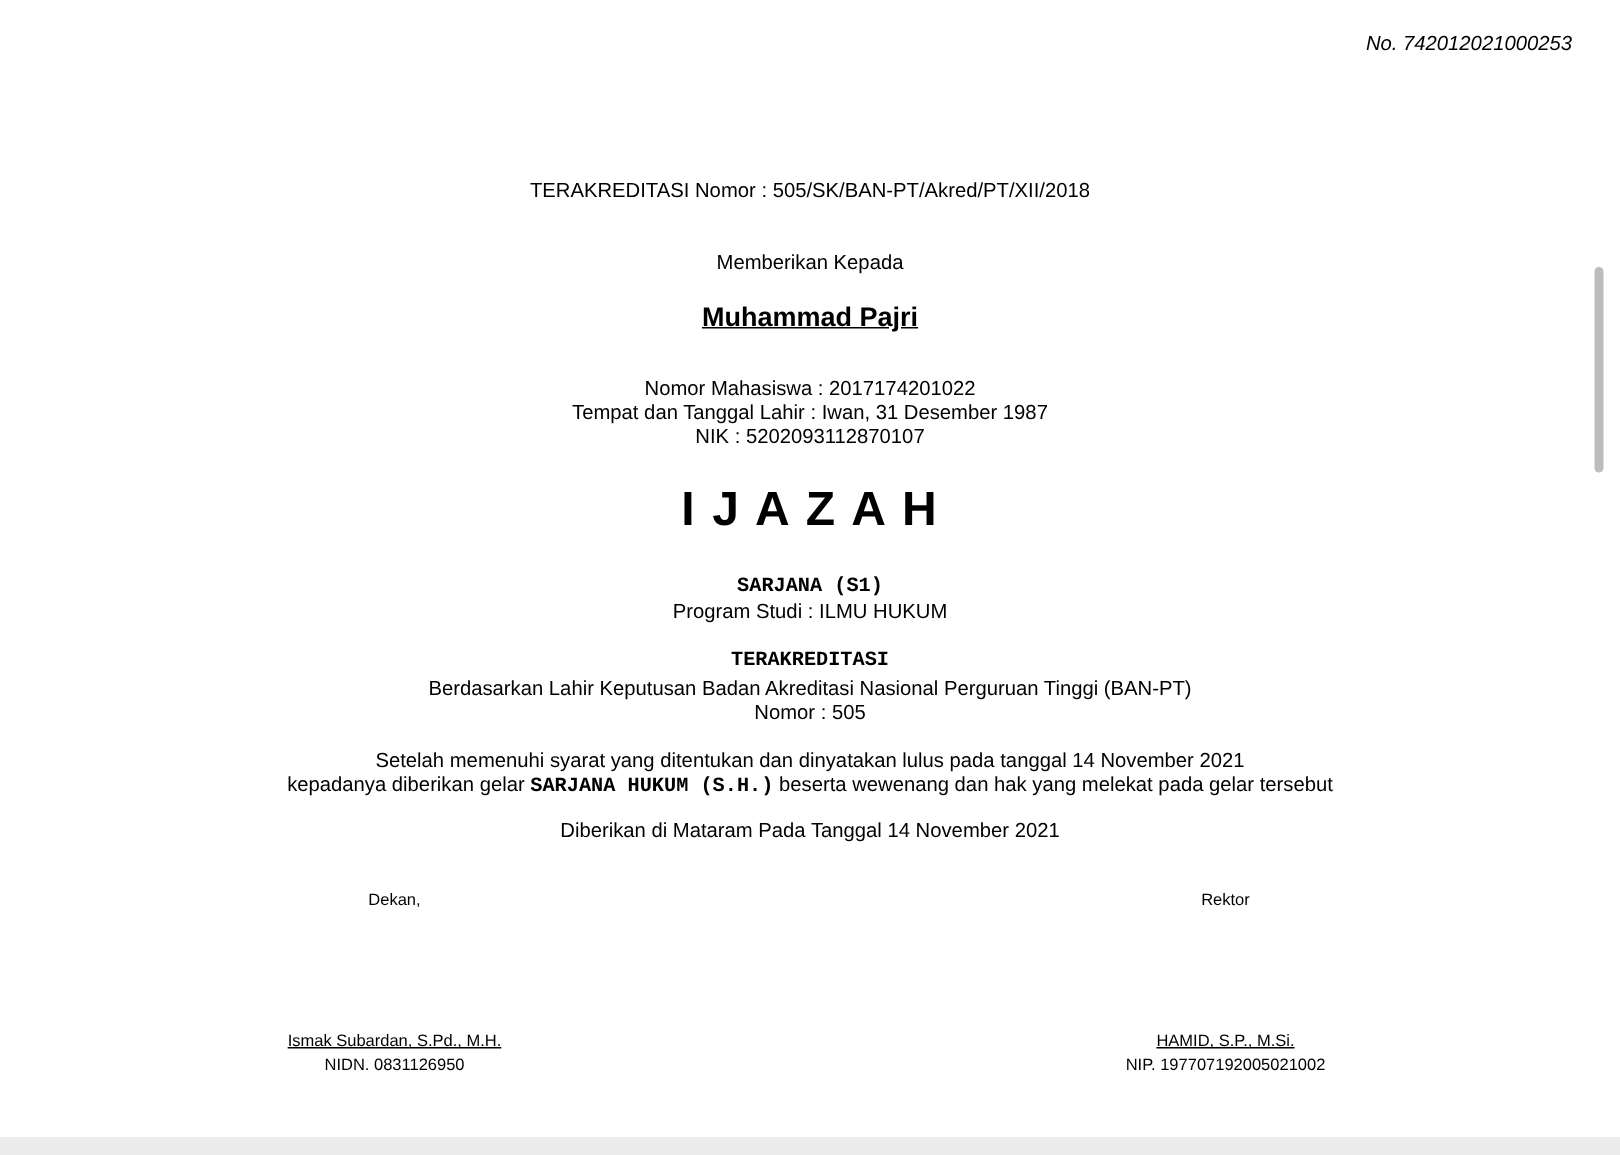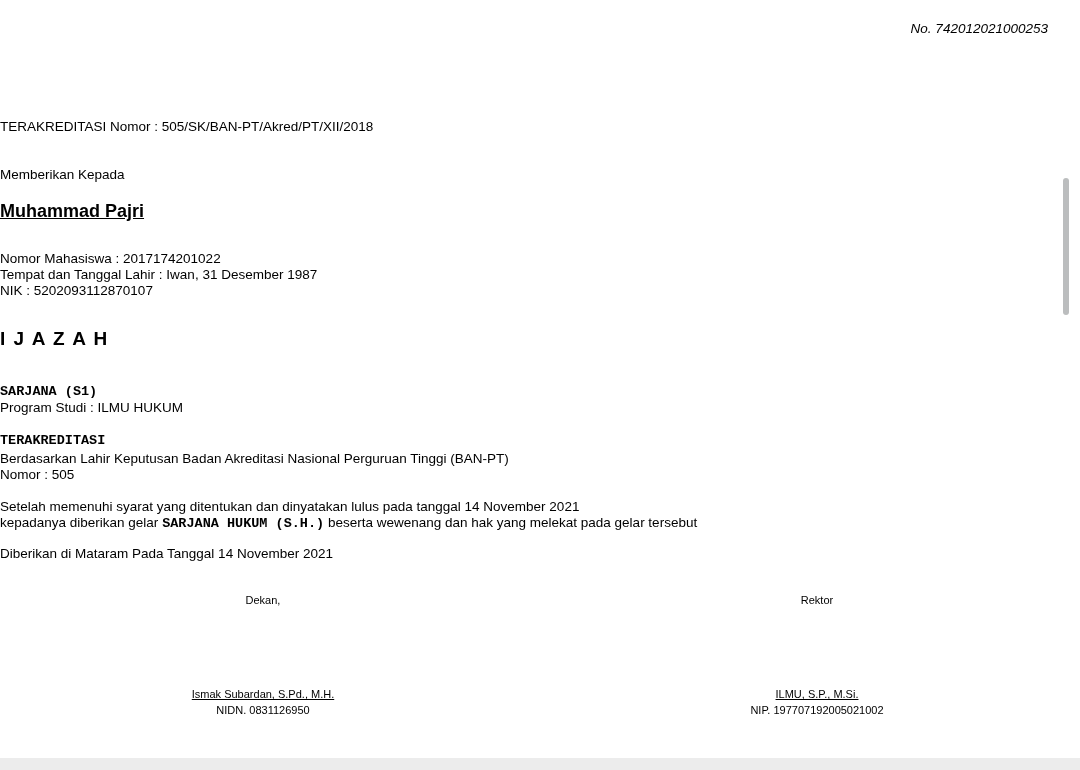--- a/index.html
+++ b/index.html
@@ -7,42 +7,42 @@
     width:1080px; height:770px;
     background:#ffffff;
     color:#000000;
     font-family:"Liberation Sans", sans-serif;
     position:relative;
     overflow:hidden;
   }
   .line {
     position:absolute;
     left:0; width:1080px;
-    text-align:left;
+    text-align:center;
     font-size:13.5px;
     line-height:16px;
     white-space:nowrap;
   }
   .b { font-weight:bold;font-family:Liberation Mono, monospace; }
   .serial {
     position:absolute;
     top:21px; right:32px;
     font-size:13.5px; line-height:16px;
     white-space:nowrap;
     font-style:italic;
   }
   .recipient {
     top:197px;
     font-size:18px; line-height:28px;
     font-weight:bold;
     text-decoration:underline;
   }
   .doc-title {
     top:323px;
-    font-size:19px; line-height:32px;
+    font-size:32px; line-height:32px;
     font-weight:bold;
     letter-spacing:1.5px;
   }
   .sig-block {
     position:absolute;
     width:240px;
     text-align:center;
     font-size:11px; line-height:16px;
     white-space:nowrap;
   }
@@ -101,19 +101,19 @@
 <div class="line" style="top:546px">Diberikan di Mataram Pada Tanggal 14 November 2021</div>
 
 <div class="sig-block sig-left" style="top:592px">Dekan,</div>
 
 <div class="sig-block sig-right" style="top:592px">Rektor</div>
 
 <div class="sig-block sig-left underline" style="top:686px">Ismak Subardan, S.Pd., M.H.</div>
 
 <div class="sig-block sig-left" style="top:702px">NIDN. 0831126950</div>
 
-<div class="sig-block sig-right underline" style="top:686px">ILMU, S.P., M.Si.</div>
+<div class="sig-block sig-right underline" style="top:686px">HAMID, S.P., M.Si.</div>
 
 <div class="sig-block sig-right" style="top:702px">NIP. 197707192005021002</div>
 
 <div class="v-scroll-thumb"></div>
 
 <div class="h-scroll-track"></div>
 
 </body></html>

